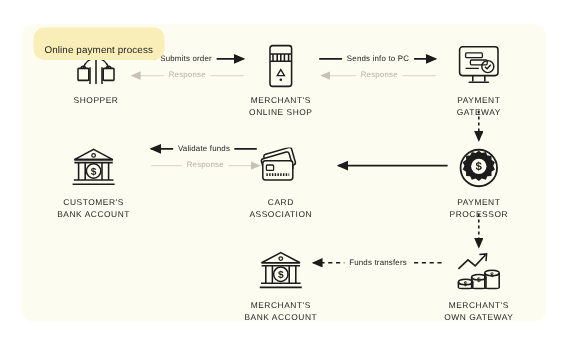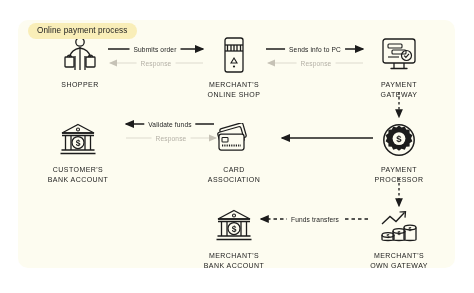--- a/index.html
+++ b/index.html
@@ -22,21 +22,21 @@
     width: 437px;
     height: 248px;
     background: #fdfcf0;
     border-radius: 10px;
   }
 
   #title-badge {
     position: absolute;
     left: 10px;
     top: 3px;
-    padding: 3px 9px 4px 9px;
+    padding: 14px 9px 4px 9px;
     background: #f9eeb8;
     border-radius: 9px;
     font-size: 8.2px;
     letter-spacing: 0.1px;
     color: #1c1c1c;
     white-space: nowrap;
     z-index: 5;
   }
 
   .node {

